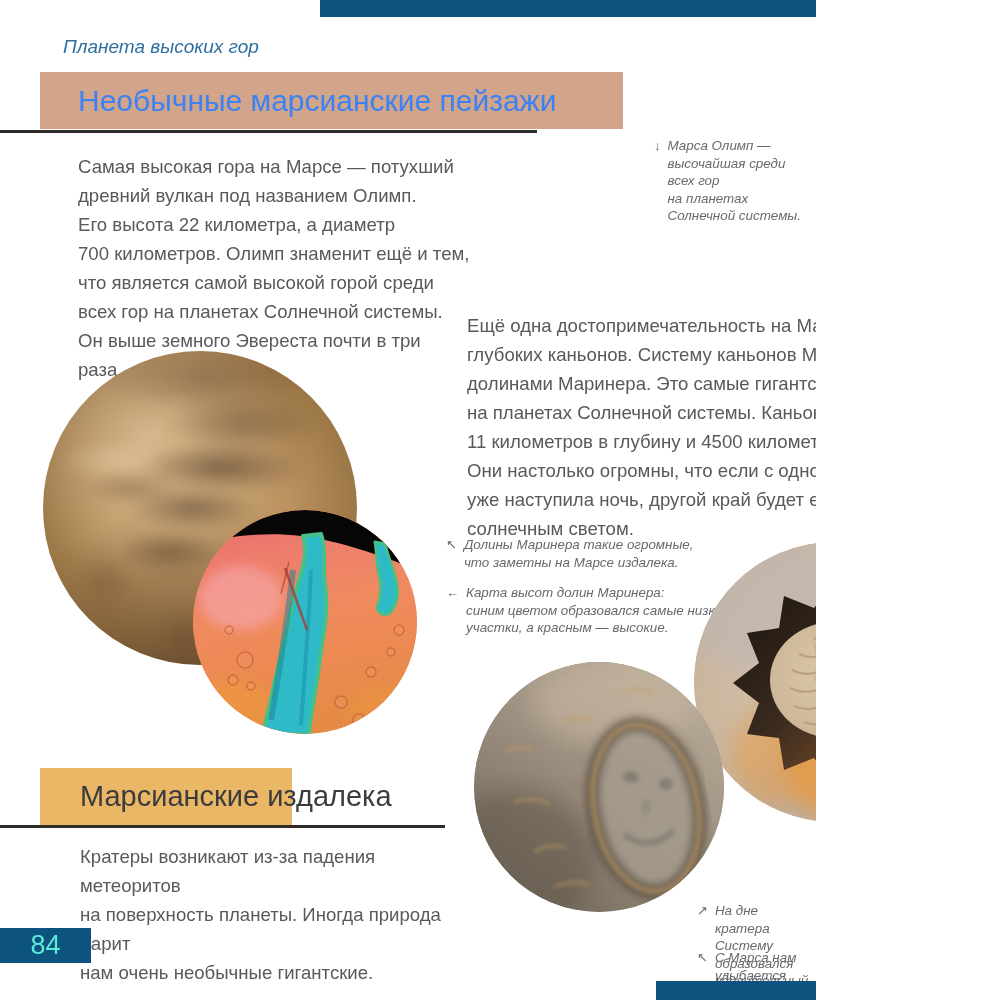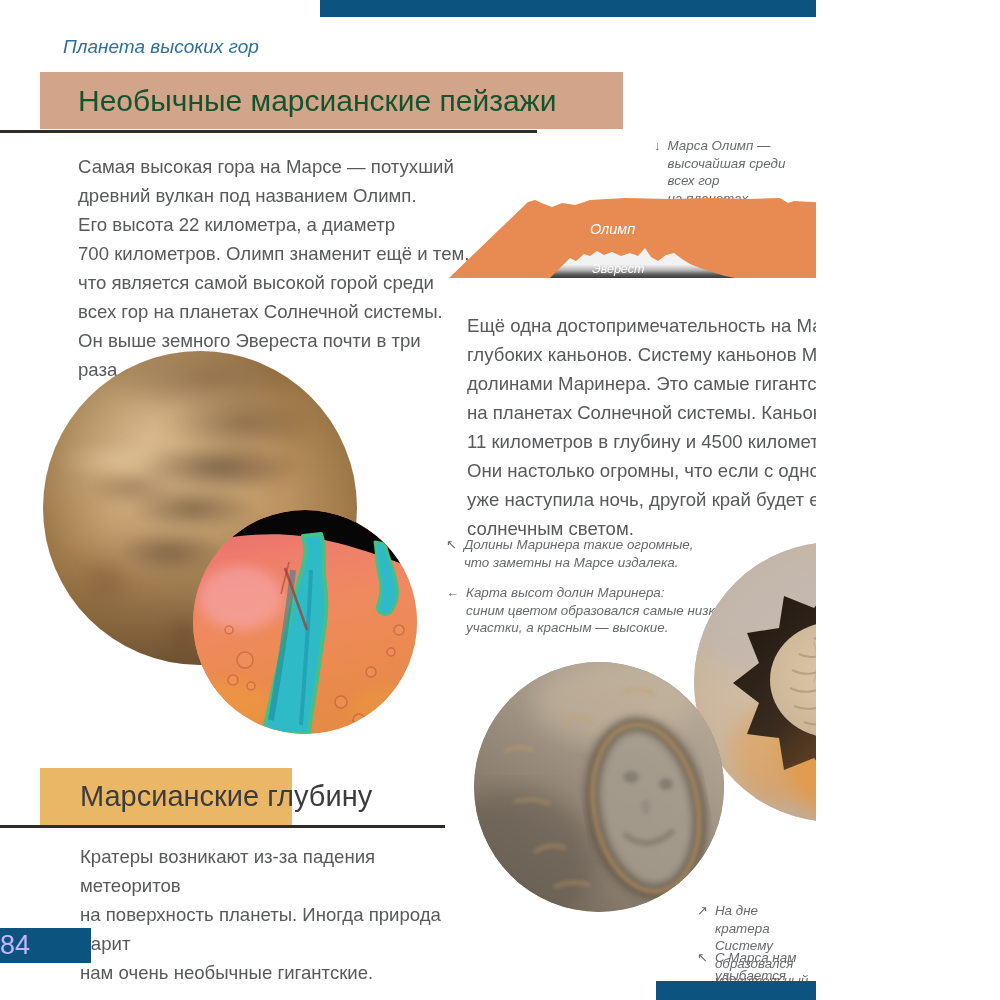--- a/index.html
+++ b/index.html
@@ -7,21 +7,21 @@
         font-family:"Liberation Sans","DejaVu Sans",sans-serif;}
   .abs{position:absolute;}
   .pre{white-space:pre-line;}
 
   .top-bar{left:320px;top:0;width:680px;height:17px;background:#0d537f;}
   .bottom-bar{left:656px;top:981px;width:344px;height:19px;background:#0d537f;}
 
   .kicker{left:63px;top:36px;font-size:19px;font-style:italic;color:#2f6f9e;}
 
   .banner1{left:40px;top:72px;width:583px;height:57px;background:#d2a489;}
-  .title1{left:78px;top:72px;height:57px;line-height:57px;font-size:30px;color:#14532d;white-space:nowrap;}
+  .title1{left:78px;top:72px;height:57px;line-height:57px;font-size:30px;color:#3b82f6;white-space:nowrap;}
   .rule1{left:0;top:130px;width:537px;height:3px;background:#2e2b28;}
 
   .body-text{font-size:18.6px;line-height:29px;color:#58595b;}
   .para1{left:78px;top:152px;width:400px;}
   .para2{left:467px;top:311px;width:540px;}
   .para3{left:80px;top:842px;width:400px;}
 
   .caption{display:flex;gap:7px;color:#67696d;font-style:italic;font-size:13.4px;line-height:17.5px;}
   .caption .arr{font-style:normal;font-size:13px;line-height:17.5px;color:#67696d;}
   .cap-olympus{left:654px;top:137px;}
@@ -50,22 +50,22 @@
       radial-gradient(circle 40px at 22% 72%, rgba(120,80,50,.40), rgba(0,0,0,0) 70%),
       radial-gradient(circle 34px at 45% 88%, rgba(110,70,45,.45), rgba(0,0,0,0) 70%);}
   .topo{left:193px;top:510px;width:224px;height:224px;z-index:2;background:#ee8a60;}
   .victoria{left:694px;top:542px;width:280px;height:280px;z-index:3;background:#cdb9a1;}
   .galle{left:474px;top:662px;width:250px;height:250px;z-index:4;background:#9d9080;}
 
   .banner2{left:40px;top:768px;width:252px;height:57px;background:#e9b765;}
   .title2{left:80px;top:768px;height:57px;line-height:57px;font-size:29px;color:#3c3c3e;white-space:nowrap;z-index:6;}
   .rule2{left:0;top:825px;width:445px;height:3px;background:#2e2b28;}
 
-  .pagenum{left:0;top:928px;width:91px;height:35px;background:#0d537f;color:#c4b5fd;
-           font-size:27px;font-weight:300;line-height:35px;text-align:left;}
+  .pagenum{left:0;top:928px;width:91px;height:35px;background:#0d537f;color:#5eead4;
+           font-size:27px;font-weight:300;line-height:35px;text-align:center;}
 
   svg{display:block;}
   .diag-label{font-style:italic;fill:#ffffff;}
 </style>
 </head>
 <body>
 
 <div class="page">
 
   <div class="abs top-bar"></div>
@@ -84,36 +84,20 @@
 всех гор на планетах Солнечной системы.
 Он выше земного Эвереста почти в три
 раза.</div>
 
   <div class="abs caption cap-olympus">
     <span class="arr">↓</span>
     <span class="pre">Марса Олимп — высочайшая среди всех гор
 на планетах Солнечной системы.</span>
   </div>
 
-  <div class="abs diagram">
-    <svg width="520" height="100" viewBox="0 0 520 100">
-      <defs>
-        <linearGradient id="evg" x1="0" y1="0.55" x2="0" y2="1">
-          <stop offset="0" stop-color="#f2f2f2"></stop>
-          <stop offset="0.4" stop-color="#b9b9b9"></stop>
-          <stop offset="0.75" stop-color="#5a5a5a"></stop>
-          <stop offset="1" stop-color="#3c3c3c"></stop>
-        </linearGradient>
-      </defs>
-      <polygon fill="#e78b52" points="9,88 88,12 95,10 104,14 112,17 122,13 135,15 150,10 185,8 230,9 270,8 310,9 340,8 348,13 354,11 372,12 395,13 406,12 415,13 515,88"></polygon>
-      <polygon fill="url(#evg)" points="110,88 118,80 124,74 130,68 136,71 144,64 150,66 157,61 164,65 172,62 181,66 190,63 198,66 205,58 211,67 218,71 226,65 234,63 242,69 250,74 260,78 272,82 285,86 295,88"></polygon>
-      <text class="diag-label" x="150" y="44" font-size="14.5">Олимп</text>
-      <text class="diag-label" x="152" y="83" font-size="12.5">Эверест</text>
-    </svg>
-  </div>
 
   <div class="abs body-text pre para2">Ещё одна достопримечательность на Марсе — множество
 глубоких каньонов. Систему каньонов Марса называют
 долинами Маринера. Это самые гигантские каньоны
 на планетах Солнечной системы. Каньоны достигают
 11 километров в глубину и 4500 километров в длину.
 Они настолько огромны, что если с одного края каньонов
 уже наступила ночь, другой край будет ещё освещён
 солнечным светом.</div>
 
@@ -272,21 +256,21 @@
           <ellipse cx="157" cy="115" rx="8" ry="6" fill="#7e766b" opacity="0.8"></ellipse>
           <ellipse cx="192" cy="122" rx="7" ry="6" fill="#7e766b" opacity="0.8"></ellipse>
           <ellipse cx="172" cy="145" rx="5" ry="8" fill="#8a8276" opacity="0.5"></ellipse>
           <path d="M150,172 Q175,192 200,168" stroke="#7e766b" stroke-width="6" fill="none" opacity="0.7"></path>
         </g>
       </g>
     </svg>
   </div>
 
   <div class="abs banner2"></div>
-  <div class="abs title2">Марсианские глубину</div>
+  <div class="abs title2">Марсианские издалека</div>
   <div class="abs rule2"></div>
 
   <div class="abs body-text pre para3">Кратеры возникают из-за падения метеоритов
 на поверхность планеты. Иногда природа дарит
 нам очень необычные гигантские.</div>
 
   <div class="abs caption cap-victoria">
     <span class="arr">↗</span>
     <span class="pre">На дне кратера Систему образовался
 удивительный узор из песка.</span>

